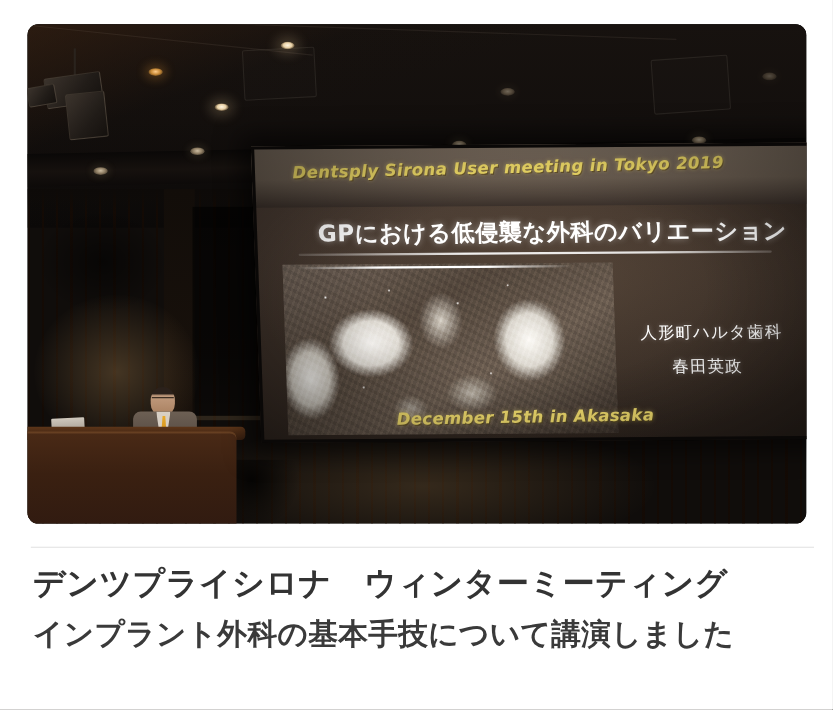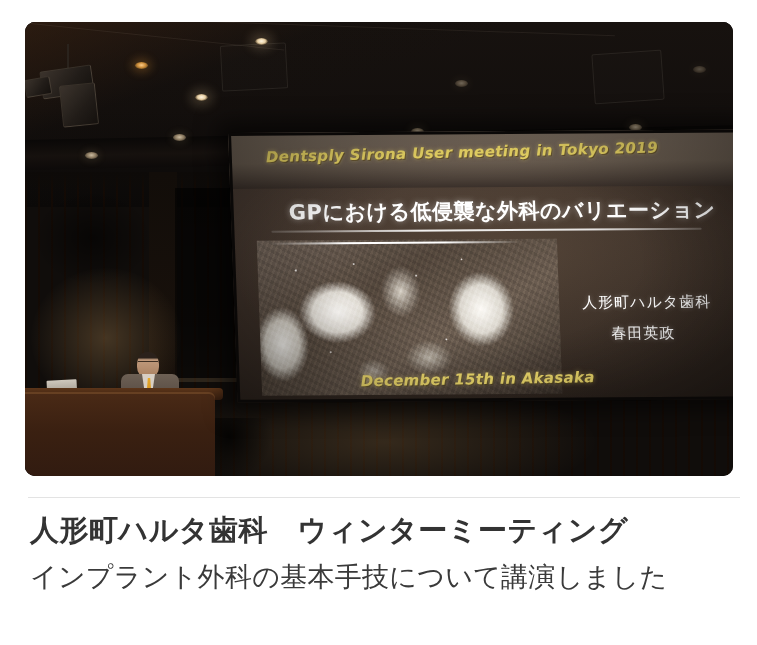--- a/index.html
+++ b/index.html
@@ -428,21 +428,21 @@
     line-height: 1.2;
     white-space: nowrap;
   }
   .caption-sub {
     position: absolute;
     left: 30px;
     top: 560px;
     width: 720px;
     font-family: "DejaVu Sans", sans-serif;
     font-size: 27px;
-    font-weight: 400;
+    font-weight: 700;
     color: #3a3a3a;
     letter-spacing: 0.3px;
     line-height: 1.25;
     white-space: nowrap;
   }
 </style>
 </head>
 <body>
 
 <div class="page">
@@ -518,17 +518,17 @@
 
         <div class="screen-vignette"></div>
         <div class="screen-frame"></div>
       </div>
 
     </div>
   </div>
 
   <div class="divider"></div>
 
-  <div class="caption-title">人形町ハルタ歯科　ウィンターミーティング</div>
+  <div class="caption-title">デンツプライシロナ　ウィンターミーティング</div>
 
   <div class="caption-sub">インプラント外科の基本手技について講演しました</div>
 
 </div>
 
 </body></html>

